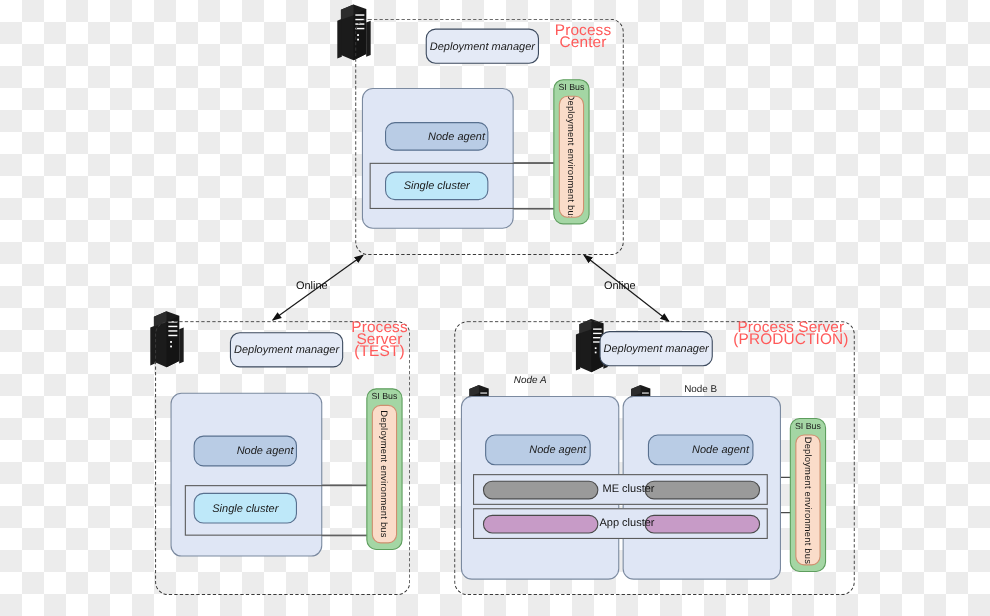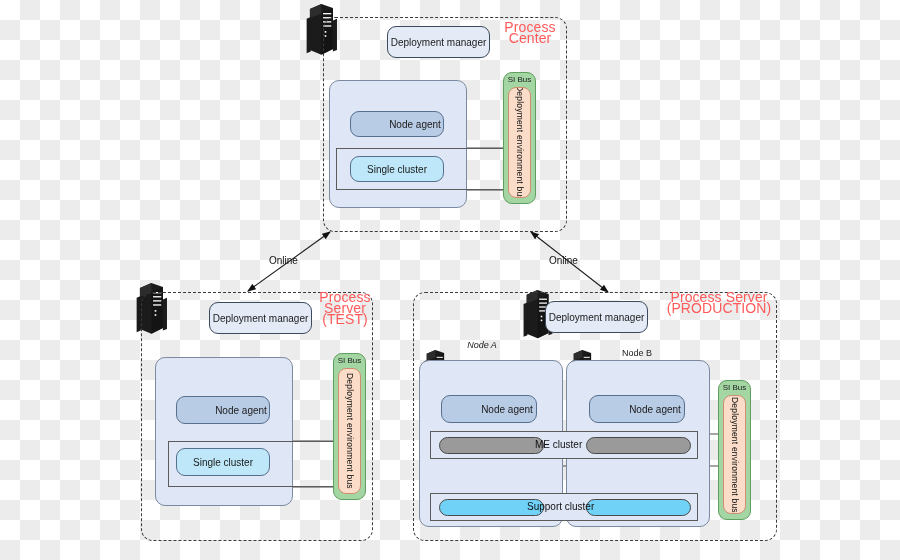--- a/index.html
+++ b/index.html
@@ -46,20 +46,21 @@
     box-sizing: border-box;
     border: 1px solid #5a6a80;
     border-radius: 8px;
     background: #e4eaf6;
     display: flex;
     align-items: center;
     justify-content: center;
     font-size: 10px;
     color: #1a1a1a;
     text-align: right;
+    font-style: italic;
   }
   .dmgr {
     background: #e4eaf6;
     border: 1px solid #3c4a5e;
     border-radius: 9px;
     font-size: 10px;
   }
   .nodebox {
     background: #dfe6f5;
     border: 1px solid #7b8aa0;
@@ -143,21 +144,21 @@
     top: 5px;
     height: 17px;
   }
   .pill.me      { background: #9a9a9a; }
   .pill.app     { background: #c79bc7; }
   .pill.support { background: #6fd2f6; }
   .rowlabel {
     position: absolute;
     font-size: 10px;
     color: #111;
-    text-align: left;
+    text-align: right;
     top: 7px;
   }
 
   
   .caption {
     position: absolute;
     font-size: 9px;
     color: #1a1a1a;
     text-align: center;
   }
@@ -305,26 +306,26 @@
 
   <div class="rbox nodeagent" style="left:441px; top:395px; width:96px; height:28px;">Node agent</div>
   <div class="rbox nodeagent" style="left:589px; top:395px; width:96px; height:28px;">Node agent</div>
 
   <div class="clusterrow" style="left:430px; top:431px; width:268px; height:28px;">
     <div class="pill me" style="left:8px; width:105px;"></div>
     <div class="pill me" style="left:155px; width:105px;"></div>
     <div class="rowlabel" style="left:104px; width:60px;">ME cluster</div>
   </div>
 
-
-  <div class="clusterrow" style="left:430px; top:493px; width:268px; height:28px;">
-    <div class="pill support" style="left:8px; width:105px;"></div>
-    <div class="pill support" style="left:155px; width:105px;"></div>
-    <div class="rowlabel" style="left:96px; width:78px;">Support cluster</div>
-  </div>
+  <div class="clusterrow" style="left:430px; top:462px; width:268px; height:28px;">
+    <div class="pill app" style="left:8px; width:105px;"></div>
+    <div class="pill app" style="left:155px; width:105px;"></div>
+    <div class="rowlabel" style="left:104px; width:60px;">App cluster</div>
+  </div>
+
 
   <div class="sibus" style="left:718px; top:380px; width:33px; height:140px;">
     <div class="sibus-title">SI Bus</div>
     <div class="sibus-inner">
       <span>Deployment environment bus</span>
     </div>
   </div>
 
 </div>
 

